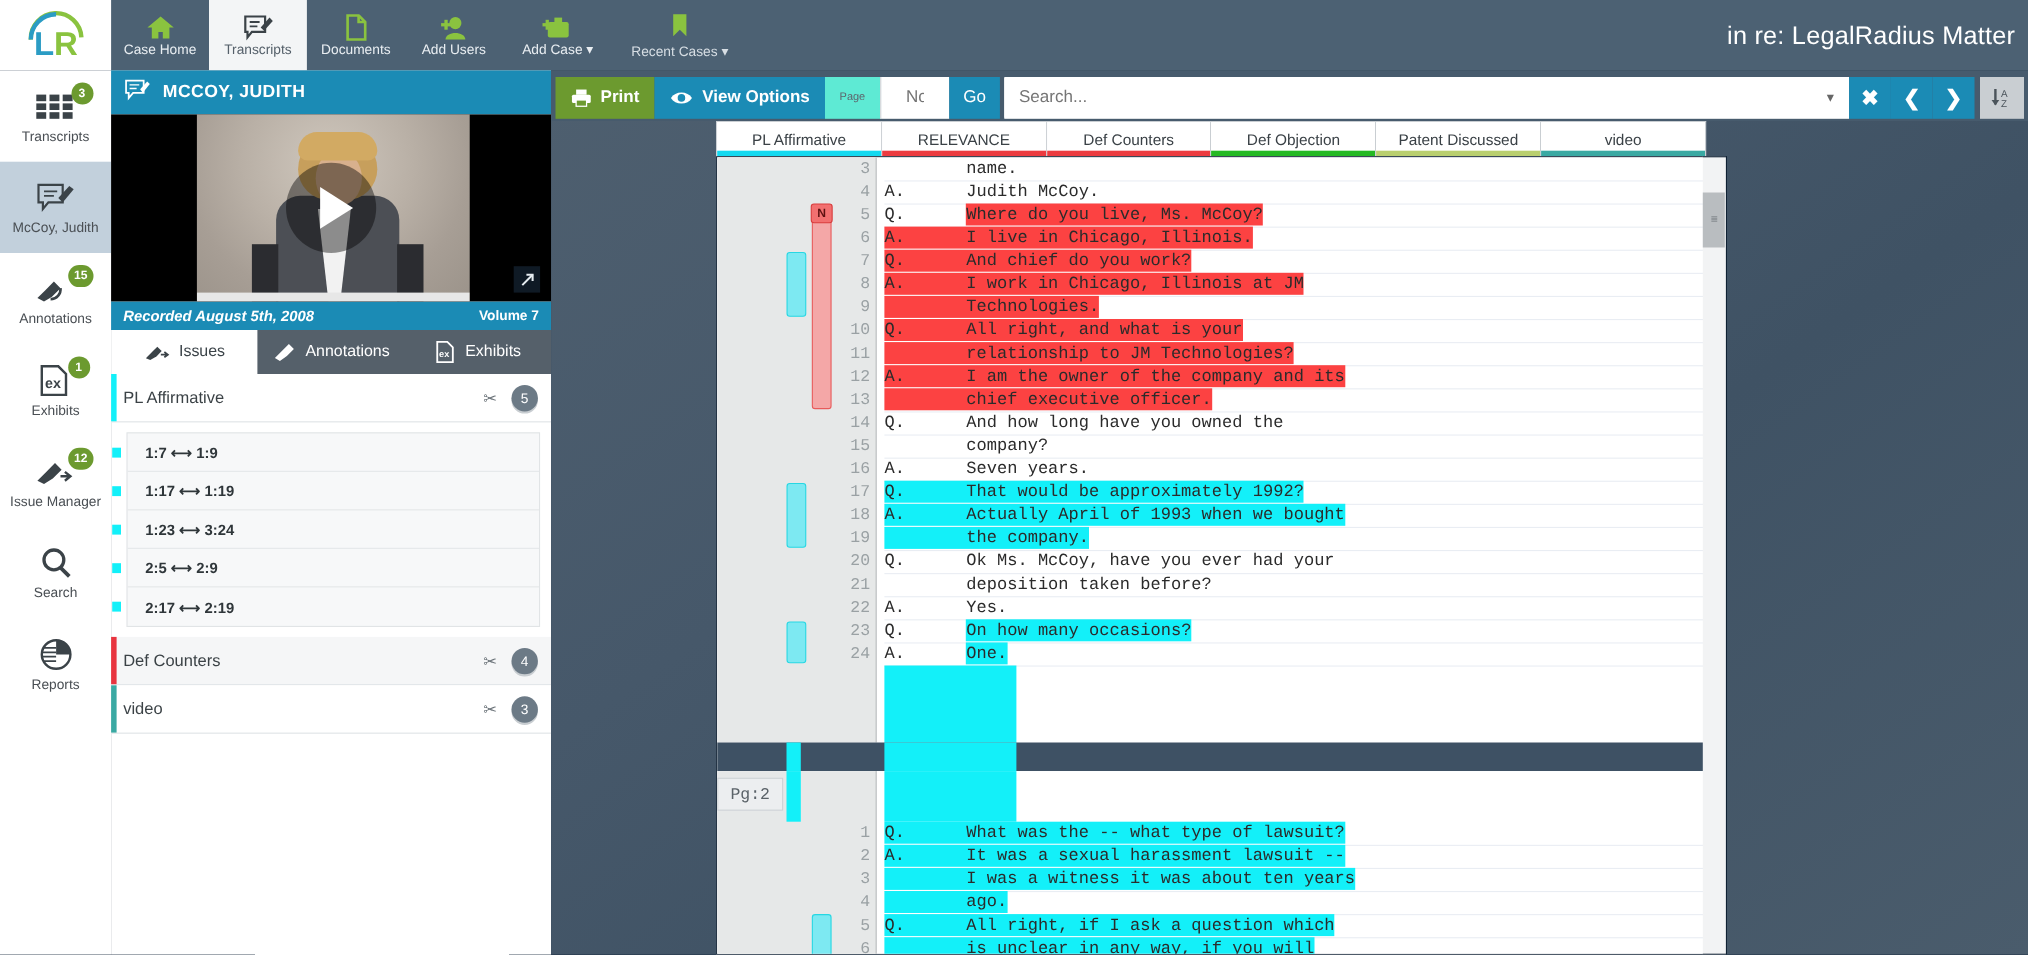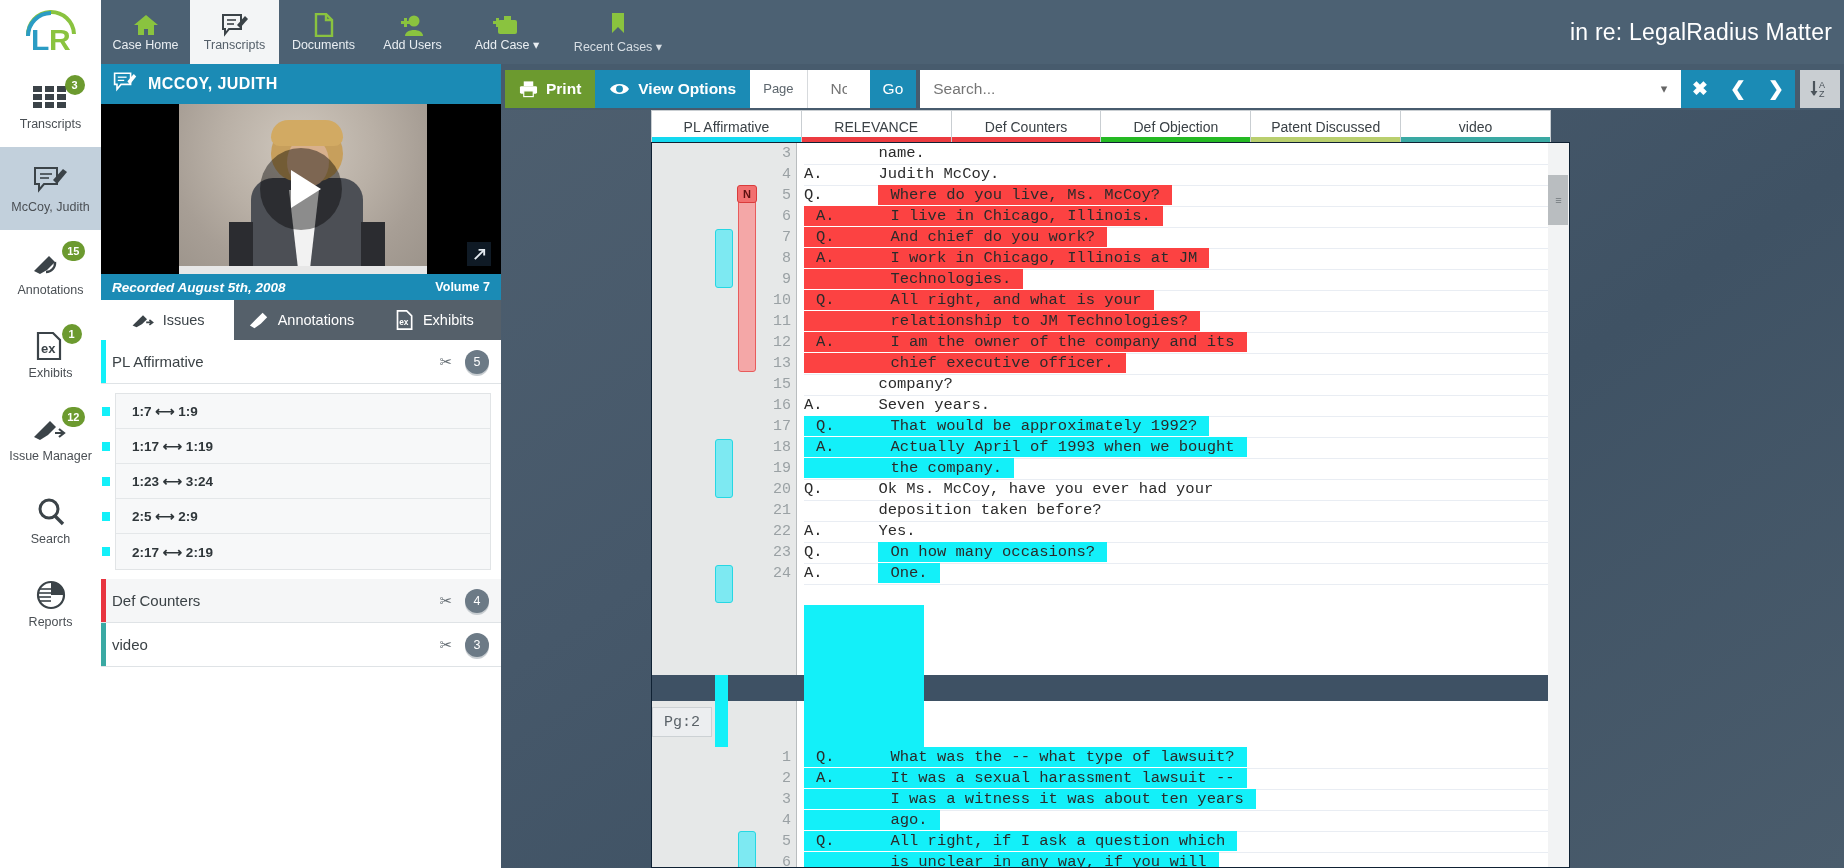--- a/index.html
+++ b/index.html
@@ -130,22 +130,22 @@
     position:absolute; left:0; top:0; width:1343px; height:46px; background:#475b6d;
     display:flex; align-items:center; padding:3px 4px 0 4px;
   }
   .tb-btn{
     height:38px; display:flex; align-items:center; gap:8px; padding:0 14px;
     color:#fff; font-size:15.5px; cursor:pointer; font-weight:bold;
   }
   #btn-print{ background:#6c9a2f; }
   #btn-viewoptions{ background:#1b8bb5; }
   #page-label{
-    height:38px; background:#ffffff; color:#5d666d; display:flex; align-items:center;
-    padding:0 13px; font-size:13px; border-right:1px solid #d7dadd;
+    height:38px; background:#5eead4; color:#5d666d; display:flex; align-items:center;
+    padding:0 13px; font-size:10px; border-right:1px solid #d7dadd;
   }
   #page-input{
     height:38px; width:62px; border:none; background:#fff; color:#9aa1a7; font-size:15.5px;
     padding:0 23px; outline:none; font-family:"Liberation Sans",sans-serif;
   }
   #btn-go{
     height:38px; background:#1b8bb5; color:#fff; display:flex; align-items:center;
     padding:0 13px; font-size:15.5px; cursor:pointer;
   }
   #search-wrap{
@@ -187,21 +187,21 @@
             border-right:1px solid #b9bdbf;}
   .tline{ height:21px; position:relative; }
   .lnum{
     position:absolute; left:0; width:139px; text-align:right; color:#9aa1a4;
     font-family:"Liberation Mono", monospace; font-size:15px; line-height:21px;
   }
   .ttext{
     position:absolute; left:152px; right:0; line-height:21px; font-family:"Liberation Mono", monospace;
     font-size:15.5px; color:#2b2b2b; white-space:pre; border-bottom:1px solid #e9edf3;
   }
-  .ttext .hl{ padding:1px 12px; }
+  .ttext .hl{ padding:1px 0; }
   .hl-red{ background:#fc4242; }
   .hl-cyan{ background:#13f0f9; }
   .pgdiv{ height:26px; background:#3e5164; position:relative;}
   .pgtag{
     position:absolute; left:0; top:6px; width:60px; height:30px; background:#eceef0;
     border:1px solid #ccd1d4; font-family:"Liberation Mono",monospace; font-size:15px;
     color:#5a6268; display:flex; align-items:center; justify-content:center; z-index:5;
   }
   
   .mbar{ position:absolute; width:18px; border-radius:3px; }
@@ -619,20 +619,24 @@
           </div>
           <div class="tline">
             <div class="lnum">12</div>
             <div class="ttext"><span class="hl hl-red">A.      I am the owner of the company and its</span></div>
           </div>
           <div class="tline">
             <div class="lnum">13</div>
             <div class="ttext"><span class="hl hl-red">        chief executive officer.</span></div>
           </div>
           <div class="tline">
+            <div class="lnum">14</div>
+            <div class="ttext">Q.      And how long have you owned the</div>
+          </div>
+          <div class="tline">
             <div class="lnum">15</div>
             <div class="ttext">        company?</div>
           </div>
           <div class="tline">
             <div class="lnum">16</div>
             <div class="ttext">A.      Seven years.</div>
           </div>
           <div class="tline">
             <div class="lnum">17</div>
             <div class="ttext"><span class="hl hl-cyan">Q.      That would be approximately 1992?</span></div>

